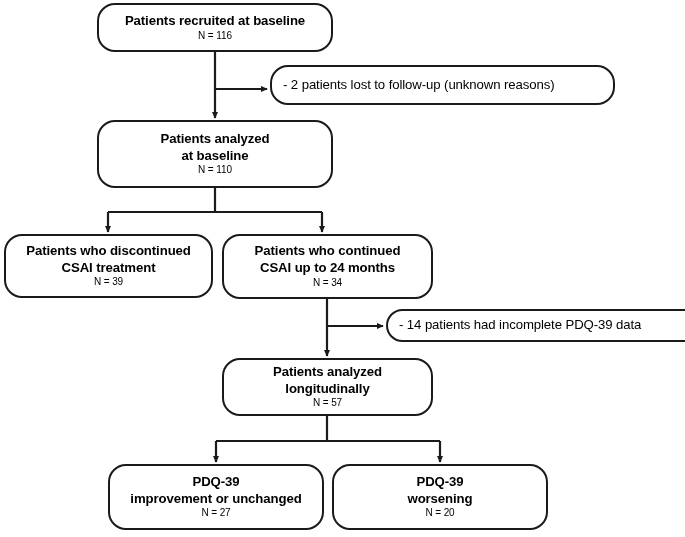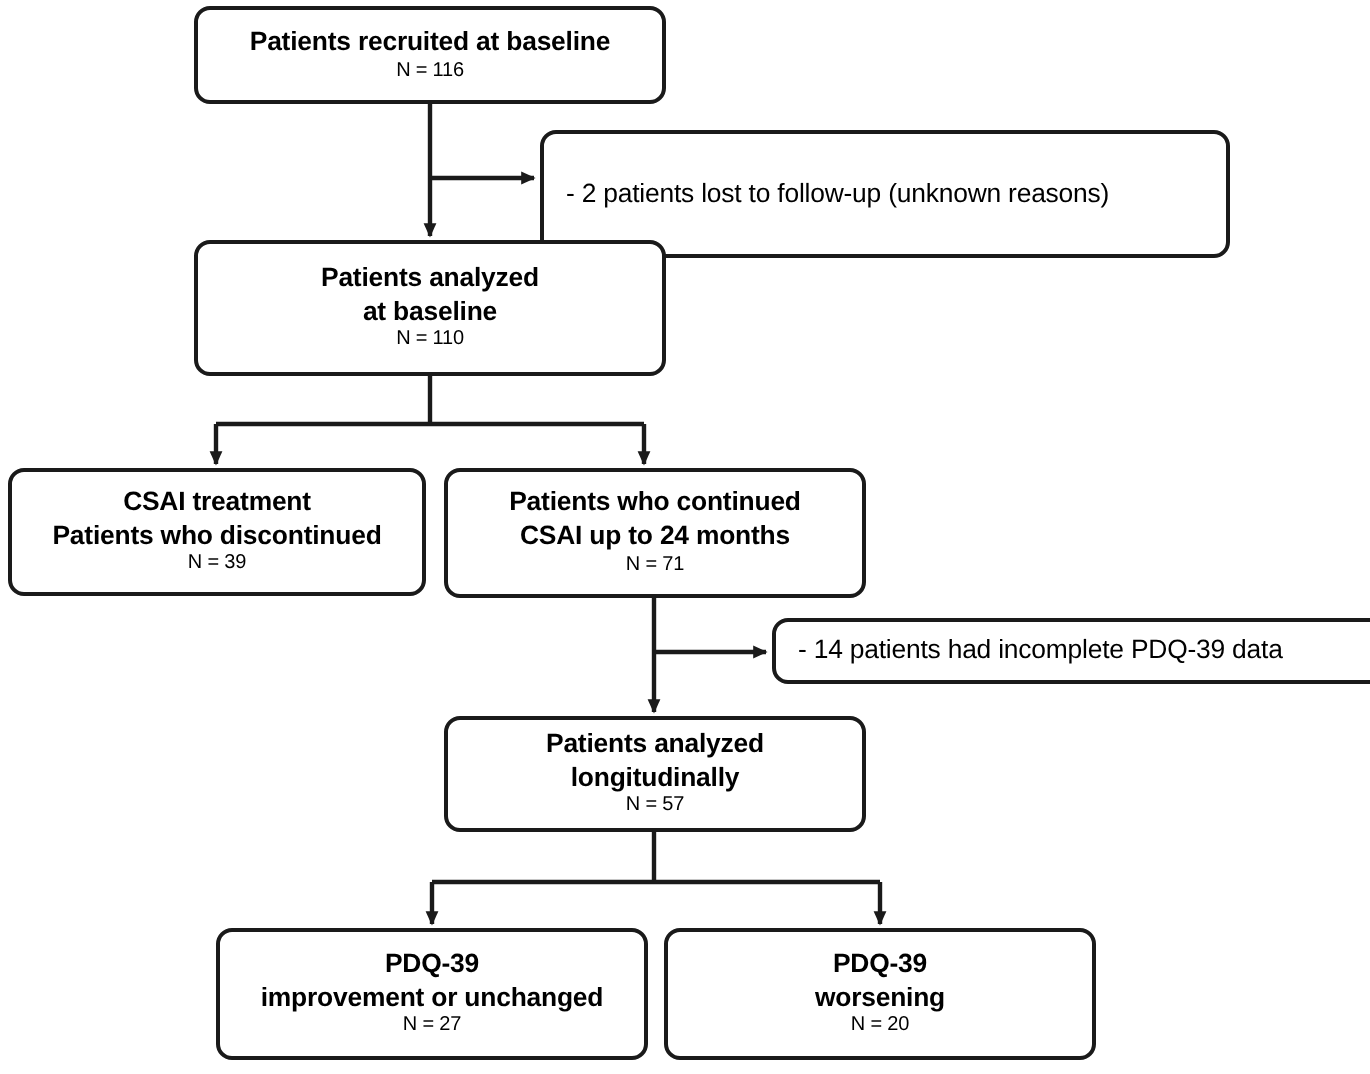--- a/index.html
+++ b/index.html
@@ -20,21 +20,21 @@
     left: 0;
     top: 0;
     width: 685px;
     height: 537px;
     pointer-events: none;
   }
   .node {
     position: absolute;
     box-sizing: border-box;
     border: 2.2px solid #1a1a1a;
-    border-radius: 8px;
+    border-radius: 18px;
     background: #ffffff;
     display: flex;
     flex-direction: column;
     align-items: center;
     justify-content: center;
     text-align: center;
     color: #000000;
     line-height: 1.28;
   }
   .node.align-left {
@@ -87,40 +87,40 @@
       <path d="M216,441 L216,462" marker-end="url(#arrowhead)"></path>
       <path d="M440,441 L440,462" marker-end="url(#arrowhead)"></path>
     </g>
   </svg>
 
   <div class="node" style="left:97px; top:3px; width:236px; height:49px;">
     <div class="title-line">Patients recruited at baseline</div>
     <div class="count-line">N = 116</div>
   </div>
 
-  <div class="node align-left" style="left:270px; top:65px; width:345px; height:64px;">
+  <div class="node align-left" style="left:270px; top:65px; width:345px; height:40px;">
     <div class="note-line">- 2 patients lost to follow-up (unknown reasons)</div>
   </div>
 
   <div class="node" style="left:97px; top:120px; width:236px; height:68px;">
     <div class="title-line">Patients analyzed</div>
     <div class="title-line">at baseline</div>
     <div class="count-line">N = 110</div>
   </div>
 
   <div class="node" style="left:4px; top:234px; width:209px; height:64px;">
+    <div class="title-line">Patients who discontinued</div>
     <div class="title-line">CSAI treatment</div>
-    <div class="title-line">Patients who discontinued</div>
     <div class="count-line">N = 39</div>
   </div>
 
   <div class="node" style="left:222px; top:234px; width:211px; height:65px;text-align:center;">
     <div class="title-line">Patients who continued</div>
     <div class="title-line">CSAI up to 24 months</div>
-    <div class="count-line">N = 71</div>
+    <div class="count-line">N = 34</div>
   </div>
 
   <div class="node align-left" style="left:386px; top:309px; width:344px; height:33px;">
     <div class="note-line">- 14 patients had incomplete PDQ-39 data</div>
   </div>
 
   <div class="node" style="left:222px; top:358px; width:211px; height:58px;">
     <div class="title-line">Patients analyzed</div>
     <div class="title-line">longitudinally</div>
     <div class="count-line">N = 57</div>

